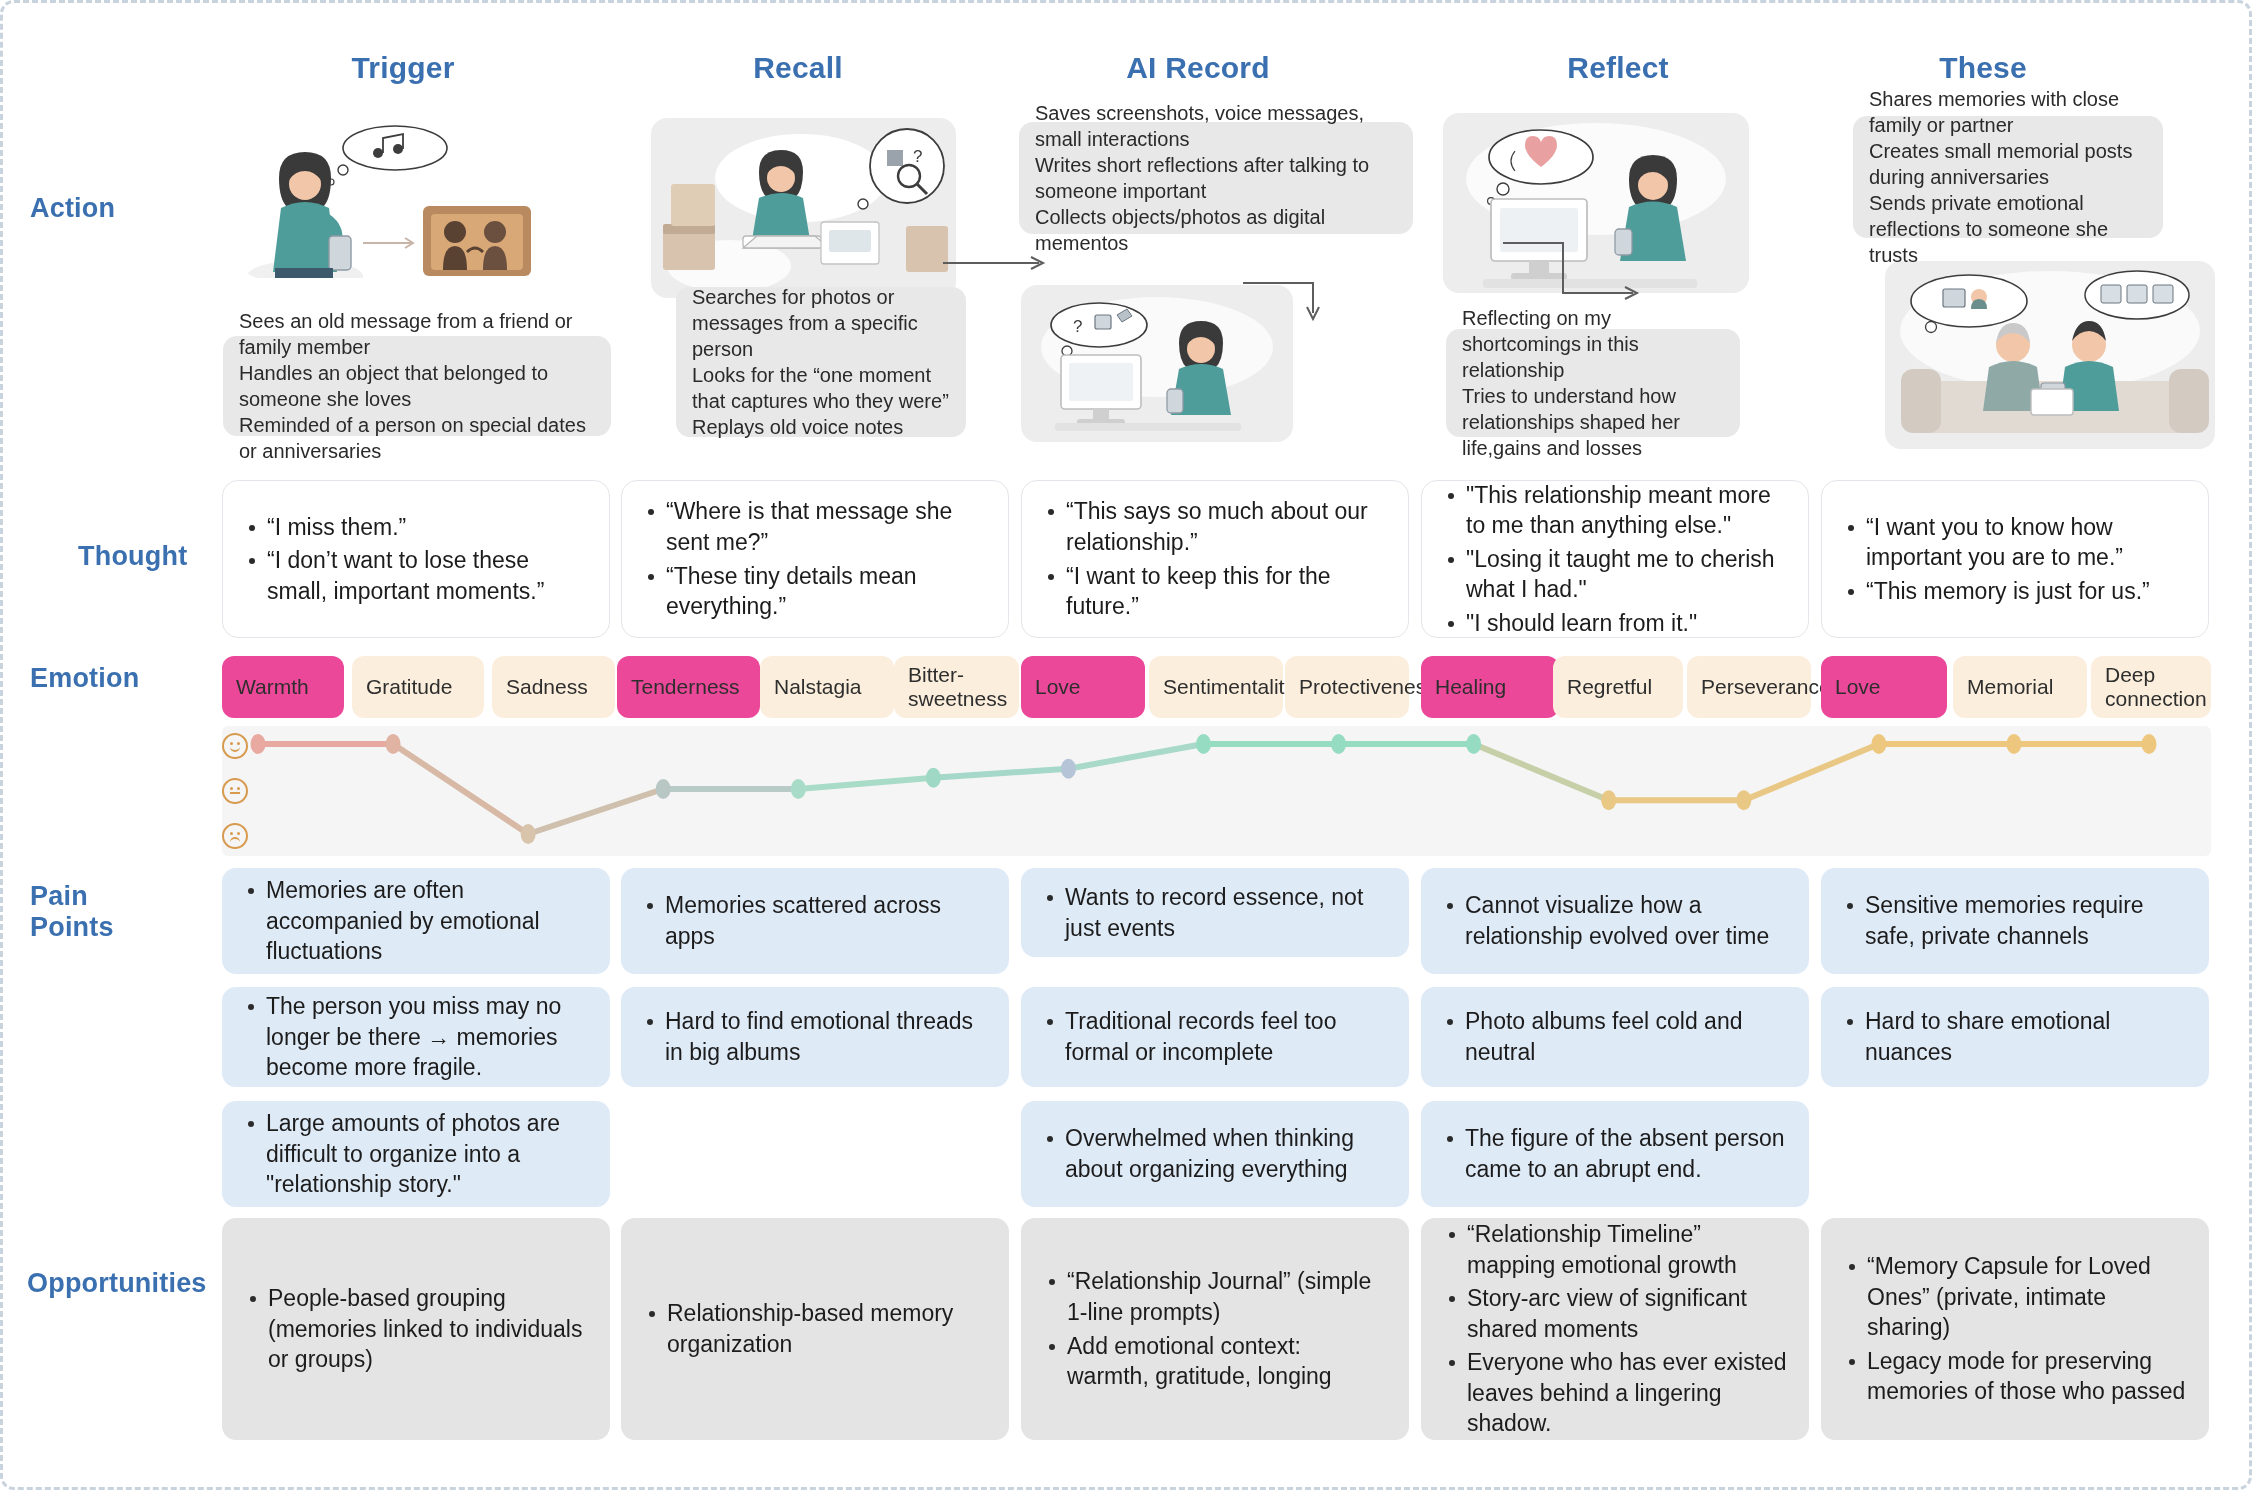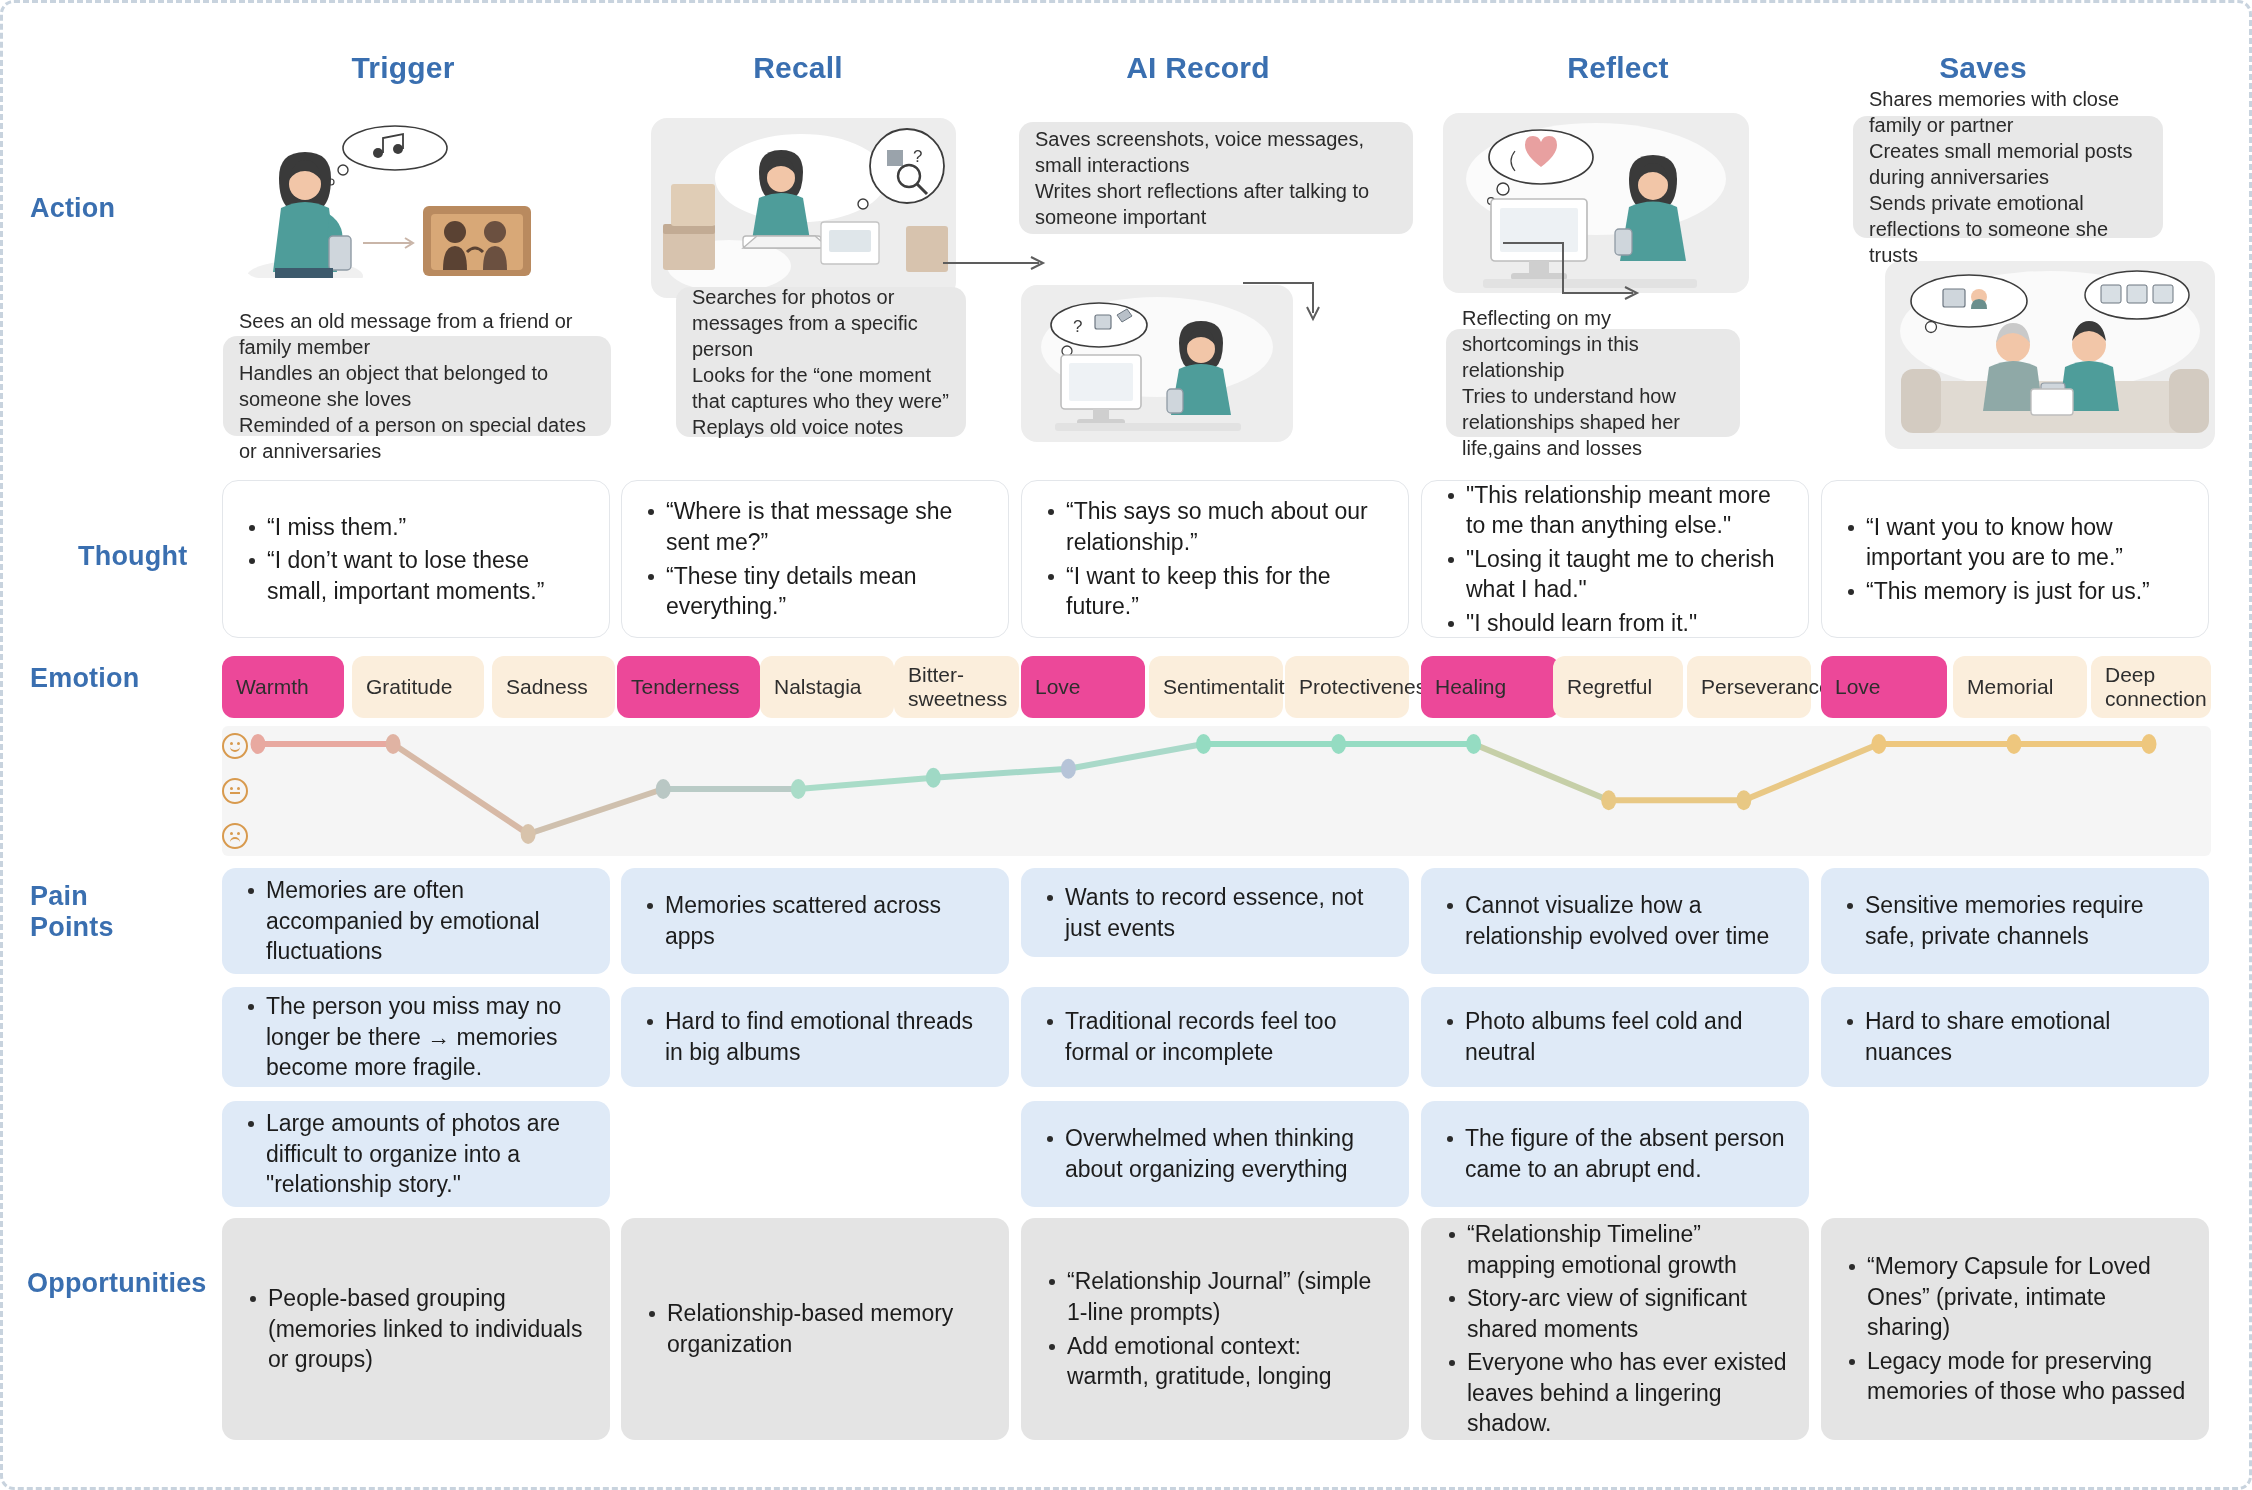--- a/index.html
+++ b/index.html
@@ -162,21 +162,21 @@
 </style>
 </head>
 <body>
 
 <div id="board">
 
   <div class="col-header" style="left:240px; top:48px; width:320px;">Trigger</div>
   <div class="col-header" style="left:635px; top:48px; width:320px;">Recall</div>
   <div class="col-header" style="left:1035px; top:48px; width:320px;">AI Record</div>
   <div class="col-header" style="left:1455px; top:48px; width:320px;">Reflect</div>
-  <div class="col-header" style="left:1820px; top:48px; width:320px;">Saves</div>
+  <div class="col-header" style="left:1820px; top:48px; width:320px;">These</div>
 
   <div class="row-label" style="left:27px; top:190px;">Action</div>
   <div class="row-label" style="left:27px; top:538px;margin-left:48px;">Thought</div>
   <div class="row-label" style="left:27px; top:660px;">Emotion</div>
   <div class="row-label" style="left:27px; top:878px;">
     <div>Pain</div>
     <div>Points</div>
   </div>
   <div class="row-label" style="left:24px; top:1265px;">Opportunities</div>
 
@@ -336,20 +336,21 @@
 
   <div class="card card-action-text plain-lines" style="left:673px; top:284px; width:290px; height:150px;">
     <p>Searches for photos or messages from a specific person</p>
     <p>Looks for the “one moment that captures who they were”</p>
     <p>Replays old voice notes</p>
   </div>
 
   <div class="card card-action-text plain-lines" style="left:1016px; top:119px; width:394px; height:112px;">
     <p>Saves screenshots, voice messages, small interactions</p>
     <p>Writes short reflections after talking to someone important</p>
+    <p>Collects objects/photos as digital mementos</p>
   </div>
 
   <div class="card card-action-text plain-lines" style="left:1443px; top:326px; width:294px; height:108px;">
     <p>Reflecting on my shortcomings in this relationship</p>
     <p>Tries to understand how relationships shaped her life,gains and losses</p>
   </div>
 
   <div class="card card-action-text plain-lines" style="left:1850px; top:113px; width:310px; height:122px;">
     <p>Shares memories with close family or partner</p>
     <p>Creates small memorial posts during anniversaries</p>

